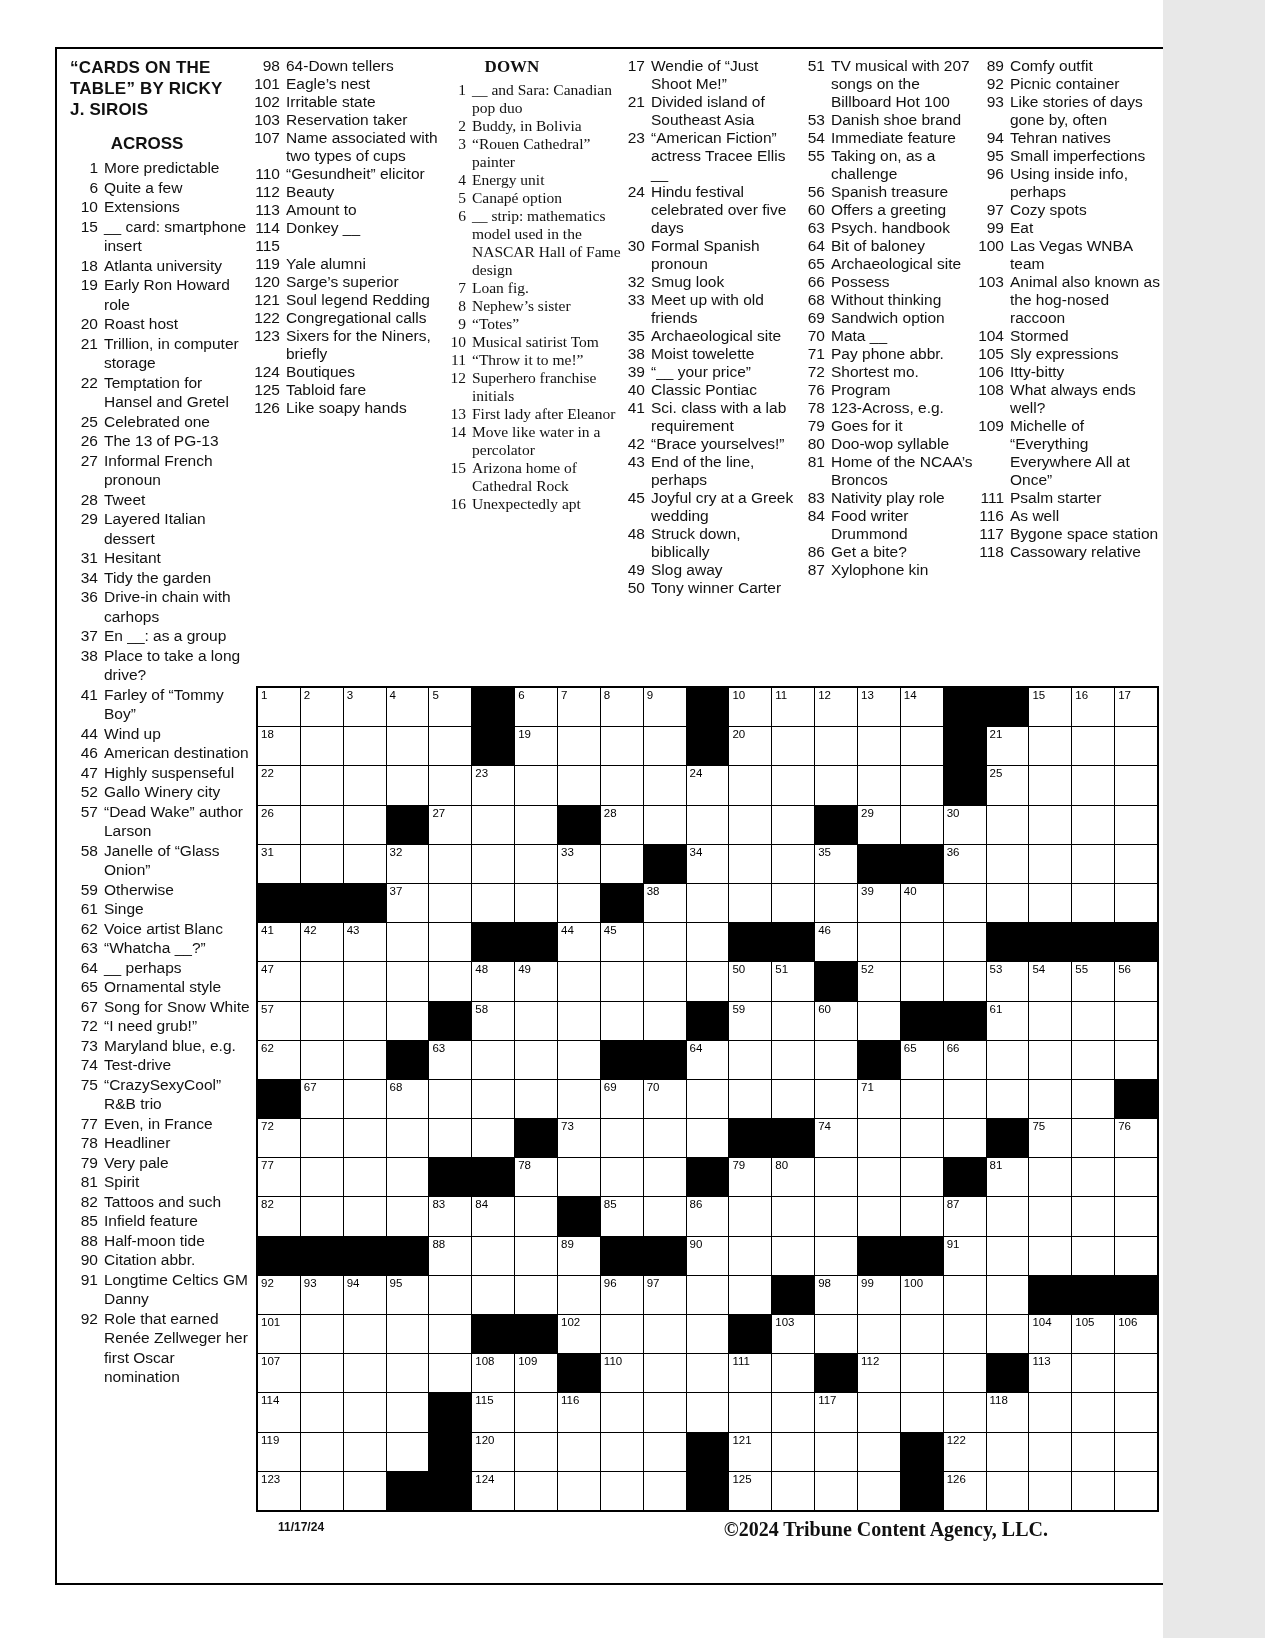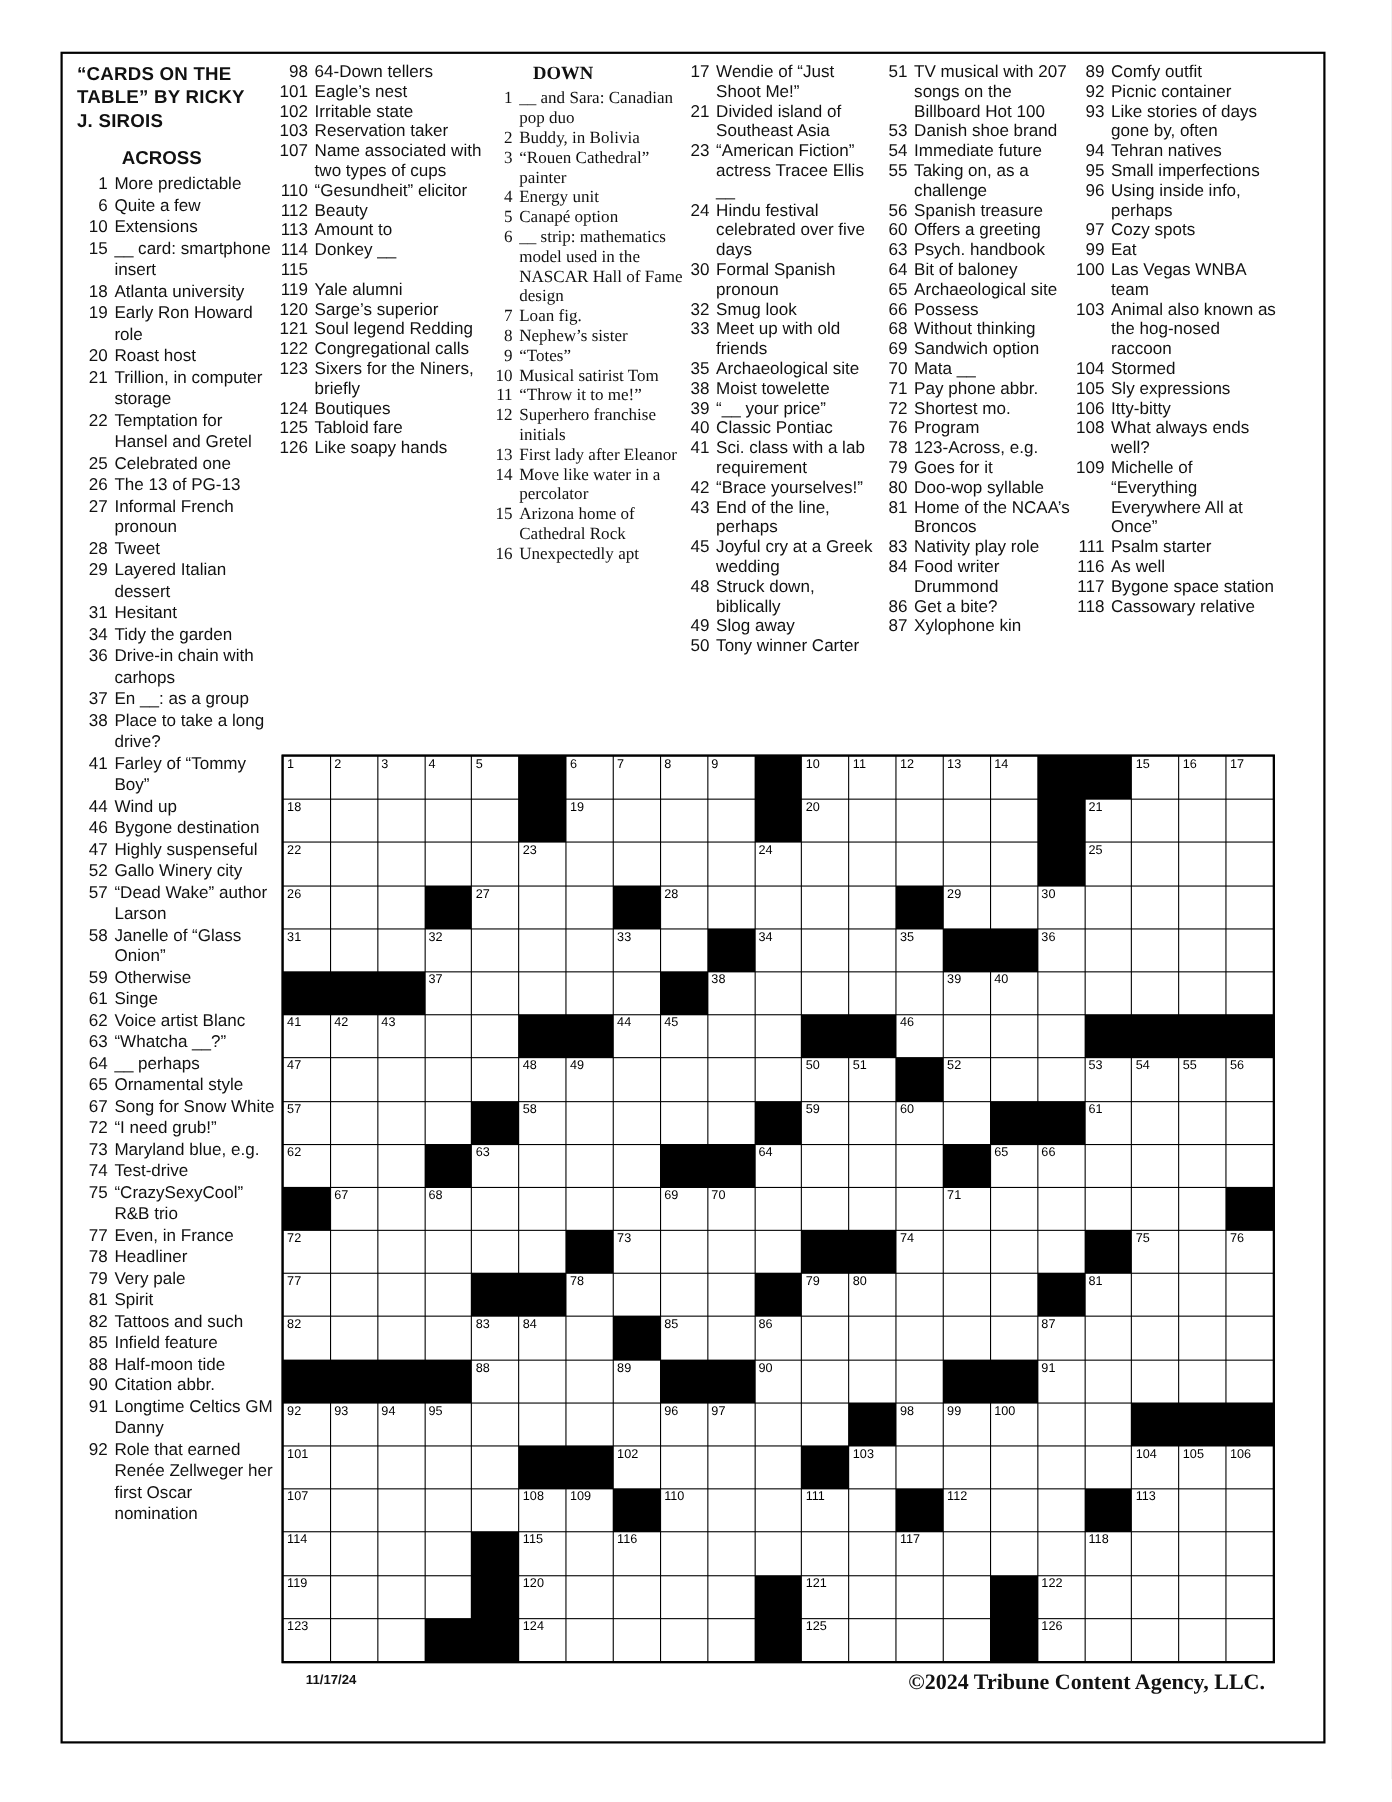--- a/index.html
+++ b/index.html
@@ -1,16 +1,16 @@
 <!DOCTYPE html>
 <html><head>
 <meta charset="utf-8">
 <style>
   html,body{margin:0;padding:0;background:#e8e8e8;}
-  #page{position:relative;width:1265px;height:1638px;background:#ffffff;
+  #page{position:relative;width:1163px;height:1638px;background:#ffffff;
         font-family:"Liberation Sans",sans-serif;color:#111;overflow:hidden;}
   #page-border{position:absolute;left:55px;top:47px;width:1150px;height:1538px;
         border:2px solid #000;box-sizing:border-box;pointer-events:none;}
   .clue-col{position:absolute;top:57px;}
   #col1{left:70px;width:182px;}
   #col2{left:252px;width:196px;}
   #col3{left:438px;width:188px;font-family:Liberation Serif, serif;}
   #col4{left:617px;width:186px;}
   #col5{left:797px;width:182px;}
   #col6{left:976px;width:186px;}
@@ -126,21 +126,21 @@
         <div class="clue">
           <span class="num">41</span>
           <span class="txt">Farley of “Tommy Boy”</span>
         </div>
         <div class="clue">
           <span class="num">44</span>
           <span class="txt">Wind up</span>
         </div>
         <div class="clue">
           <span class="num">46</span>
-          <span class="txt">Bygone destination</span>
+          <span class="txt">American destination</span>
         </div>
         <div class="clue">
           <span class="num">47</span>
           <span class="txt">Highly suspenseful</span>
         </div>
         <div class="clue">
           <span class="num">52</span>
           <span class="txt">Gallo Winery city</span>
         </div>
         <div class="clue">
@@ -466,21 +466,21 @@
         <div class="clue">
           <span class="num">51</span>
           <span class="txt">TV musical with 207 songs on the Billboard Hot 100</span>
         </div>
         <div class="clue">
           <span class="num">53</span>
           <span class="txt">Danish shoe brand</span>
         </div>
         <div class="clue">
           <span class="num">54</span>
-          <span class="txt">Immediate future</span>
+          <span class="txt">Immediate feature</span>
         </div>
         <div class="clue">
           <span class="num">55</span>
           <span class="txt">Taking on, as a challenge</span>
         </div>
         <div class="clue">
           <span class="num">56</span>
           <span class="txt">Spanish treasure</span>
         </div>
         <div class="clue">

